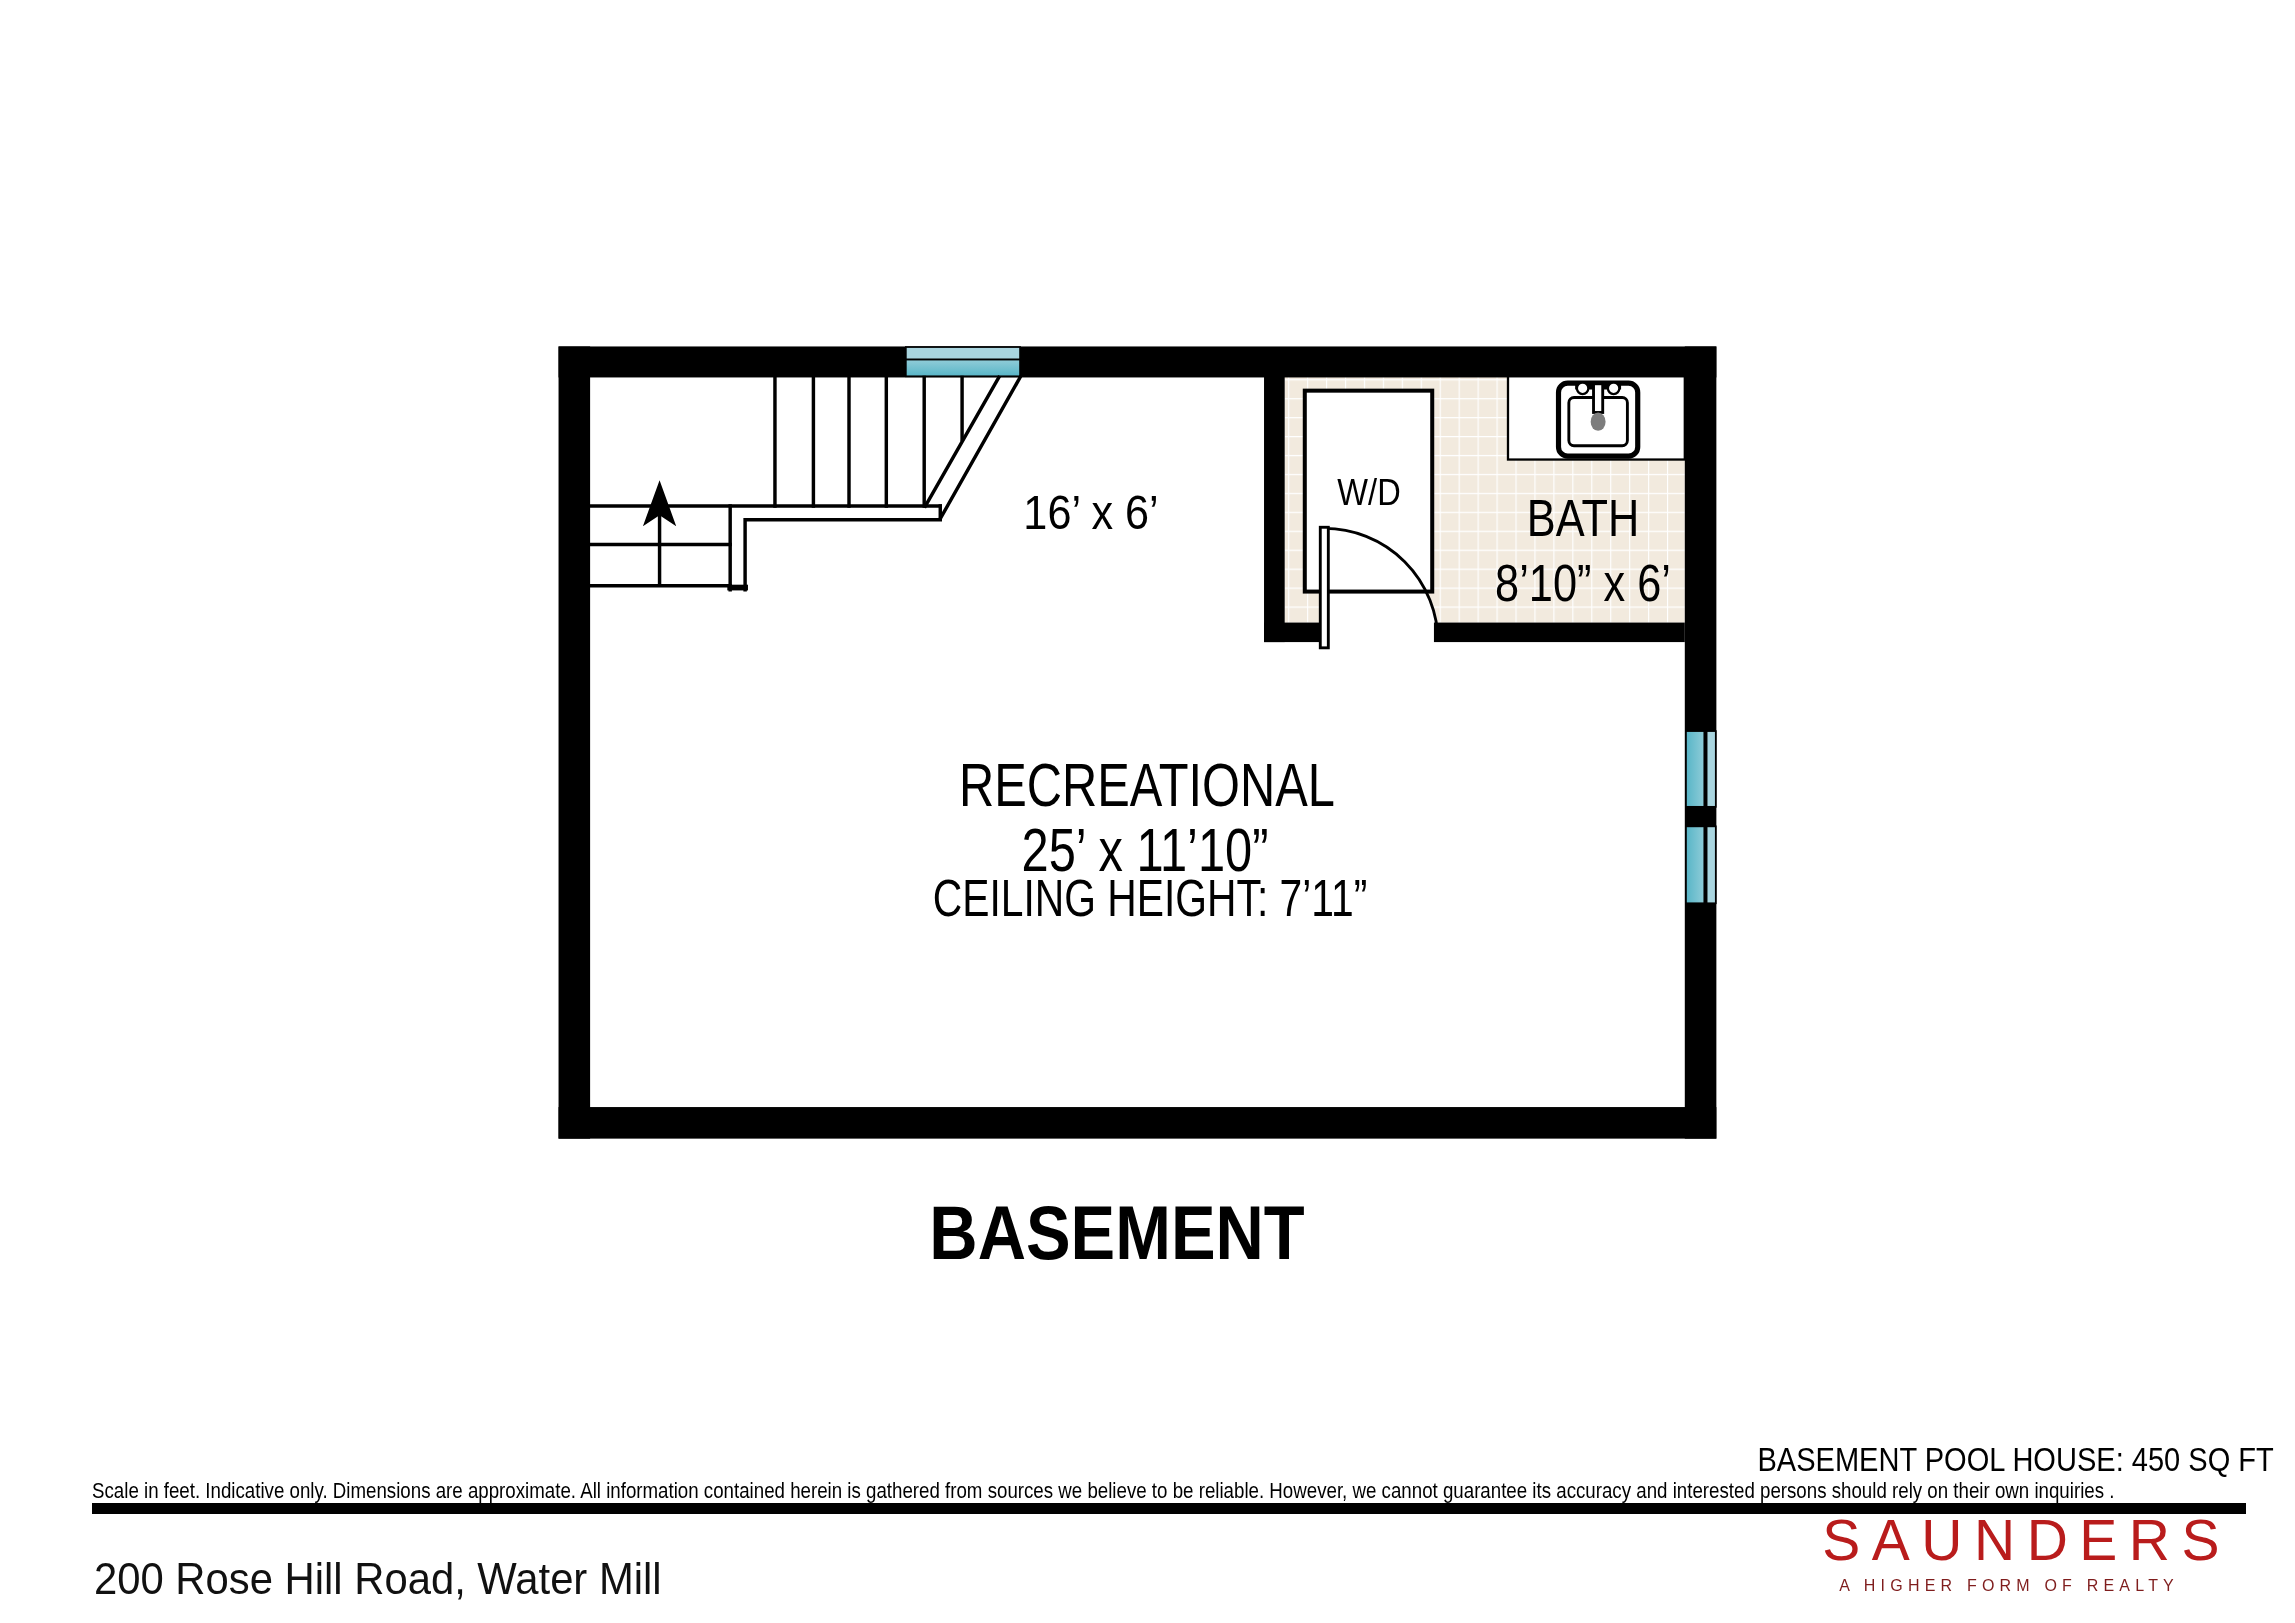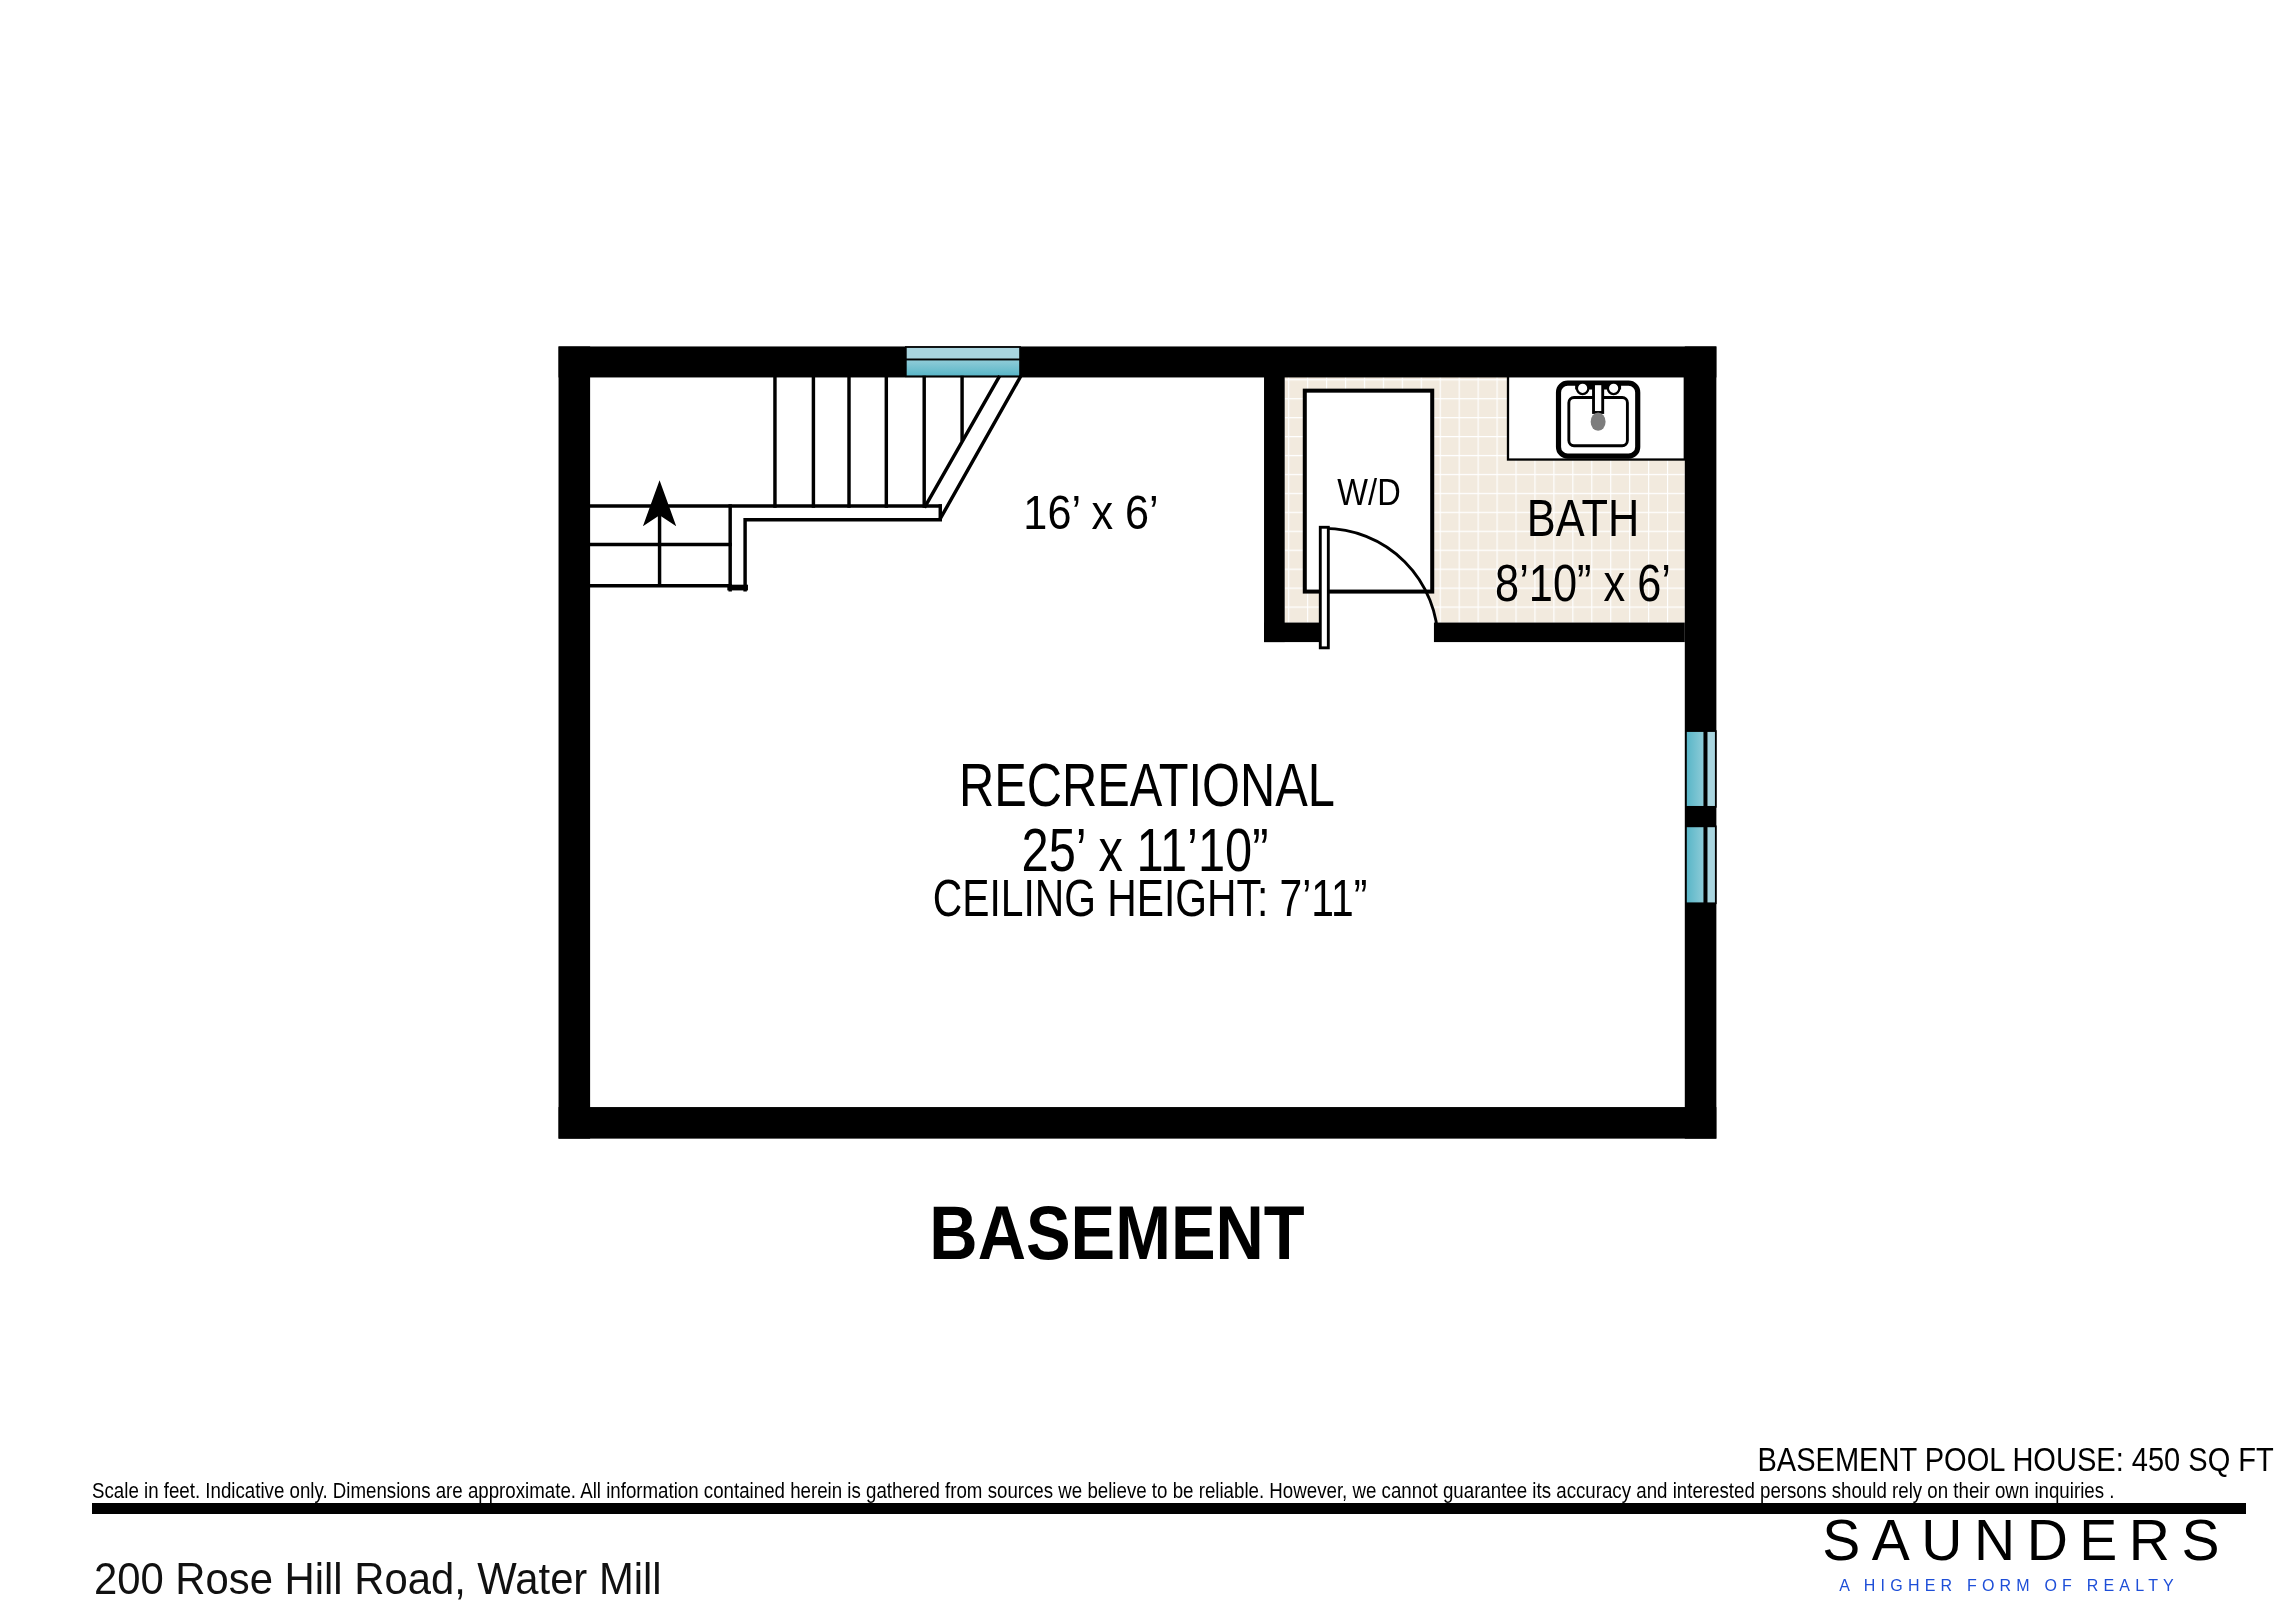--- a/index.html
+++ b/index.html
@@ -4,21 +4,21 @@
 <style>
   html,body{margin:0;padding:0;background:#ffffff;}
   #canvas{position:relative;width:2295px;height:1624px;background:#ffffff;overflow:hidden;
           font-family:"Liberation Sans", sans-serif;padding-left:28px;}
   #plan-svg{position:absolute;left:0;top:0;width:2295px;height:1624px;}
   .lbl{position:absolute;color:#000;white-space:nowrap;line-height:1;
        transform:translate(-50%,-50%) scaleX(var(--sx,1));transform-origin:center;}
   .lbl.left-anchor{transform:translate(0,-50%) scaleX(var(--sx,1));transform-origin:left center;}
   .lbl.right-anchor{left:auto;transform:translate(0,-50%) scaleX(var(--sx,1));transform-origin:right center;}
   .bold{font-weight:bold;}
-  .brand{color:#000000;}
+  .brand{color:#b91c1c;}
   .divider-bar{position:absolute;background:#000;}
 </style>
 </head>
 <body>
 
 <div id="canvas">
 
   <svg id="plan-svg" viewBox="0 0 3998 2828">
     <defs>
       <pattern id="tile" width="33" height="33" patternUnits="userSpaceOnUse">
@@ -110,16 +110,16 @@
   <div class="lbl" style="left:1145px;top:850px;font-size:61px;--sx:.8;">25’ x 11’10”</div>
   <div class="lbl" style="left:1150px;top:898px;font-size:51px;--sx:.8;">CEILING HEIGHT: 7’11”</div>
   <div class="lbl bold" style="left:1117px;top:1233px;font-size:76px;--sx:.88;">BASEMENT</div>
 
   <div class="lbl right-anchor" style="right:49px;top:1459px;font-size:33px;--sx:.88;">BASEMENT POOL HOUSE: 450 SQ FT</div>
   <div class="lbl left-anchor" style="left:92px;top:1491px;font-size:22px;--sx:.85;">Scale in feet. Indicative only. Dimensions are approximate. All information contained herein is gathered from sources we believe to be reliable. However, we cannot guarantee its accuracy and interested persons should rely on their own inquiries .</div>
   <div class="divider-bar" style="left:92px;top:1503px;width:2154px;height:11px;"></div>
   <div class="lbl left-anchor" style="left:94px;top:1579px;font-size:44px;--sx:.95;color:#111111;">200 Rose Hill Road, Water Mill</div>
 
   <div class="lbl right-anchor brand" style="right:92px;top:1540px;font-size:57px;letter-spacing:11.5px;--sx:1;">SAUNDERS</div>
-  <div class="lbl right-anchor brand" style="right:144px;top:1586px;font-size:16px;letter-spacing:5.2px;color:#1d4ed8;--sx:1;">A HIGHER FORM OF REALTY</div>
+  <div class="lbl right-anchor brand" style="right:144px;top:1586px;font-size:16px;letter-spacing:5.2px;color:#7f1d1d;--sx:1;">A HIGHER FORM OF REALTY</div>
 
 </div>
 
 
 </body></html>

